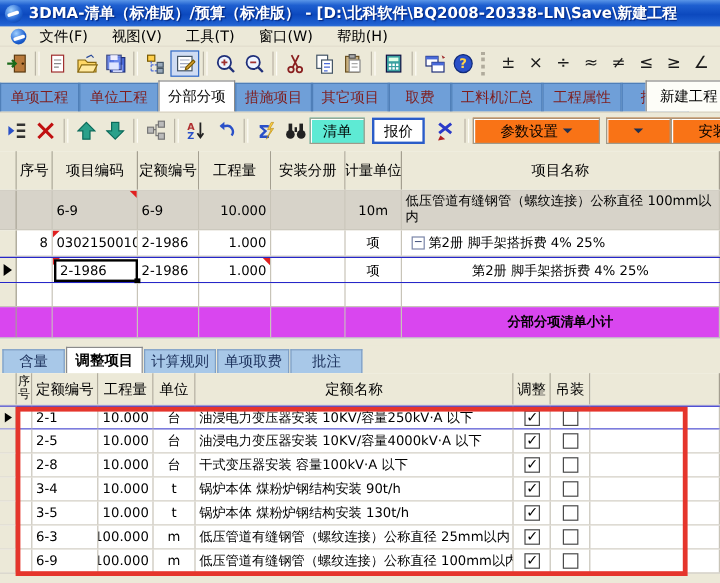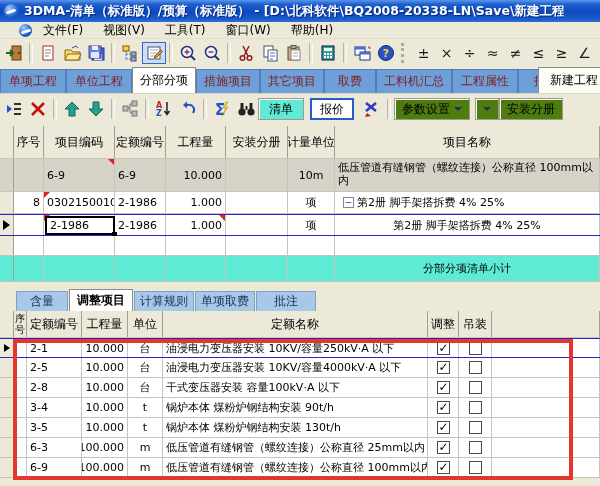--- a/index.html
+++ b/index.html
@@ -12,35 +12,35 @@
     background:linear-gradient(180deg,#5A96E8 0%,#1E5FD0 20%,#0C49BE 55%,#1E5FD0 90%,#2F6FD8 100%);
     display:flex;align-items:center;gap:5px;padding-left:4px;box-sizing:border-box}
   #titlebar .ttl{color:#fff;font-weight:bold;font-size:12.5px;white-space:nowrap;overflow:hidden;
     text-shadow:1px 1px 1px #00237a}
   .appicon{width:15px;height:15px;border-radius:50%;
     background:radial-gradient(circle at 35% 30%,#9fd0ff,#1c5fd0 60%,#063a9a);flex:none;position:relative}
   .appicon::after{content:"";position:absolute;left:2px;top:6px;width:10px;height:3px;background:#fff;
     border-radius:2px;transform:rotate(-18deg)}
   
   #menubar{left:0;top:22px;width:600px;height:17px;display:flex;align-items:center;gap:2px;
-    padding-left:19px;box-sizing:border-box;border-bottom:1px solid #e2ddcd}
+    padding-left:9px;box-sizing:border-box;border-bottom:1px solid #e2ddcd}
   .menuitem{padding:1px 9px;font-size:12px;white-space:nowrap}
   
   #toolbar1{left:0;top:39px;width:600px;height:27px;display:flex;align-items:center;padding-left:2px;box-sizing:border-box}
   #toolbar2{left:0;top:93px;width:600px;height:31px;display:flex;align-items:center;padding-left:2px;box-sizing:border-box;border-top:1px solid #d8d3c3}
   .tbtn{width:24px;height:22px;display:flex;align-items:center;justify-content:center;flex:none}
   .tbtn.sel{border:1px solid #316ac5;background:#cfdcf3;box-sizing:border-box}
   .vsep{width:2px;height:20px;border-left:1px solid #b9b4a5;border-right:1px solid #fdfcf7;margin:0 3px;flex:none}
   .grip{width:5px;height:20px;margin:0 3px;border-left:3px dotted #b0ab9c;flex:none}
   .mathb{width:23px;height:22px;display:flex;align-items:center;justify-content:center;
     font-size:14px;color:#1a1a1a;flex:none}
   .txtbtn{height:22px;padding:0 10px;display:flex;align-items:center;justify-content:center;
     background:#5eead4;border:1px solid #9f9a8a;box-shadow:inset 1px 1px 0 #fff;font-size:12px;flex:none;box-sizing:border-box}
   .txtbtn.focus{background:#fff;border:2px solid #2a5cc8;box-shadow:none;padding:0 8px}
-  .ddbtn{height:22px;padding:0 7px;display:flex;align-items:center;gap:4px;background:#4d7c0f;
+  .ddbtn{height:22px;padding:0 22px;display:flex;align-items:center;gap:4px;background:#f97316;
     border:1px solid #9f9a8a;box-shadow:inset 1px 1px 0 #fff;font-size:12px;flex:none;white-space:nowrap;box-sizing:border-box}
   .caret{width:0;height:0;border-left:4px solid transparent;border-right:4px solid transparent;
     border-top:4px solid #203050}
   .ico{flex:none;display:block}
   
   #maintabs{left:0;top:66px;width:600px;height:27px;display:flex;align-items:flex-end;background:#ECE9D8}
   .mtab{height:24px;display:flex;align-items:center;justify-content:center;font-size:12px;flex:none;
     background:#6F9FD8;color:#7f1d1d;border:1px solid #4f7fb8;border-bottom:0;box-sizing:border-box;white-space:nowrap}
   .mtab.active{background:#fff;color:#000;border-color:#8a8a8a;height:26px}
   .mtab.wintab{background:#fdfdf8;color:#000;border-color:#8a8a8a;position:absolute;right:-10px;width:72px;height:26px}
@@ -50,42 +50,42 @@
   .c{box-sizing:border-box;border-right:1px solid #c8c4b8;height:100%;display:flex;align-items:center;
     overflow:hidden;padding:0 3px;position:relative;white-space:nowrap}
   .hc{background:#ECE9D8;border-right:1px solid #a49f90;justify-content:center;font-size:12px;padding:0 1px}
   .indc{background:#ECE9D8;border-right:1px solid #a49f90;justify-content:center;padding:0}
   .ra{justify-content:flex-end}.ce{justify-content:center}
   .w-ind{width:14px}.w-seq{width:30px}.w-code{width:71px}.w-quo{width:51px}.w-qty{width:60px}
   .w-for{width:62px}.w-unit{width:47px}.w-name{flex:1}
   .l-ind{width:14px}.l-seq{width:13px}.l-code{width:55px}.l-qty{width:46px}.l-unit{width:35px}
   .l-name{width:265px}.l-adj{width:31px}.l-hoist{width:33px}.l-fill{flex:1}
   .grayrow{background:#D7D3C9}.grayrow .c{background:#D7D3C9}
-  .subtotal{background:#C9E6F8}.subtotal .c{background:#5eead4;font-weight:normal}
+  .subtotal{background:#C9E6F8}.subtotal .c{background:#d946ef;font-weight:bold}
   .selrow{border-top:1px solid #2626C9;border-bottom:1px solid #2626C9}
   .wrapname{white-space:normal;line-height:13px;padding-top:2px;align-items:flex-start}
   .tri-tl{position:absolute;left:0;top:0;width:0;height:0;border-style:solid;
     border-width:6px 6px 0 0;border-color:#E02020 transparent transparent transparent}
   .tri-tr{position:absolute;right:0;top:0;width:0;height:0;border-style:solid;
     border-width:0 6px 6px 0;border-color:transparent #E02020 transparent transparent}
   .rowptr{width:0;height:0;border-style:solid;border-width:5px 0 5px 7px;
     border-color:transparent transparent transparent #000}
   .collapse{width:9px;height:9px;border:1px solid #7a85a8;background:#fff;margin-right:3px;flex:none;
     display:flex;align-items:center;justify-content:center;color:#2a3a6a;font-size:9px;line-height:7px}
   .collapse::before{content:"−"}
   .editcell{position:absolute;left:45px;top:1px;width:70px;height:19px;background:#fff;
     border:2px solid #000;box-sizing:border-box;display:flex;align-items:center;padding:0 3px;font-size:11px}
   .editcell::after{content:"";position:absolute;right:-4px;bottom:-4px;width:5px;height:5px;background:#000}
   .vhead{white-space:normal;word-break:break-all;line-height:11px;font-size:10px;text-align:center}
   .cb{width:13px;height:13px;background:#fff;border:1px solid #4a4a4a;box-sizing:border-box;
     position:relative;margin:0 auto}
   .cb.on::after{content:"✓";position:absolute;left:1px;top:-2px;font-size:12px;font-weight:bold;color:#000}
   
   #lowertabs{left:0;top:288px;width:564px;height:23px;display:flex;align-items:flex-end;gap:1px;
-    padding-left:16px;box-sizing:border-box;background:#ECE9D8}
+    padding-left:2px;box-sizing:border-box;background:#ECE9D8}
   .ltab{height:20px;width:60px;display:flex;align-items:center;justify-content:center;font-size:12px;
     background:#A8C8E8;color:#1a2f5a;border:1px solid #7f9fc4;border-bottom:0;box-sizing:border-box;flex:none}
   .ltab.active{background:#fff;color:#000;font-weight:bold;height:22px;border-color:#8a8a8a}
   #redbox{left:13px;top:339px;width:560px;height:141px;border:4px solid #E5352C;box-sizing:border-box;
     pointer-events:none;z-index:50}
 </style>
 </head>
 <body>
 
 <div id="screen">

